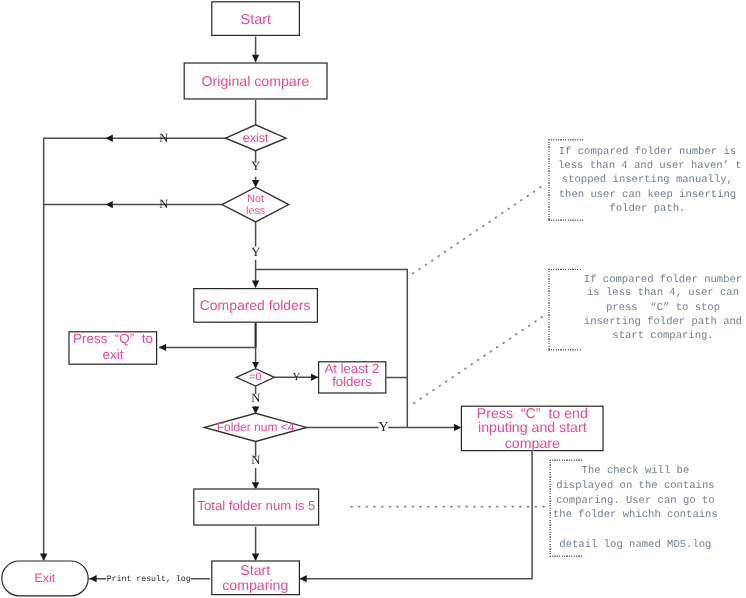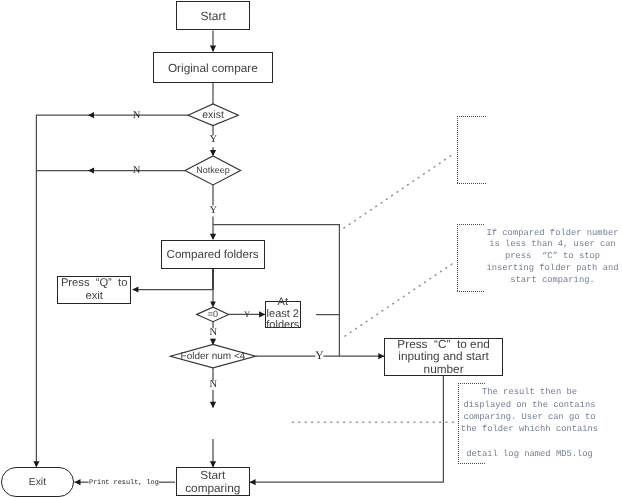--- a/index.html
+++ b/index.html
@@ -2,21 +2,21 @@
 <html><head>
 <meta charset="utf-8">
 <title>MD5 Folder Compare Flowchart</title>
 <style>
   html,body{margin:0;padding:0;}
   body{width:622px;height:498px;background:#ffffff;position:relative;overflow:hidden;
        font-family:"Liberation Sans",sans-serif;
        -webkit-font-smoothing:antialiased;text-rendering:geometricPrecision;}
   #canvas{position:absolute;left:0;top:0;width:622px;height:498px;}
   .node{position:absolute;box-sizing:border-box;display:flex;align-items:center;
-        justify-content:center;text-align:center;color:#404040;}
+        justify-content:center;text-align:center;color:#ec4899;}
   .box{border:1px solid #262626;background:#fff;}
   .rounded{border:1px solid #262626;background:#fff;border-radius:999px;}
   .lbl{position:absolute;color:#222;font-family:"Liberation Serif",serif;display:flex;align-items:center;justify-content:center;}
   .note{position:absolute;box-sizing:border-box;color:#707e96;
         font-family:"Liberation Mono",monospace;text-align:center;
         white-space:nowrap;letter-spacing:0;}
   .note-frame{position:absolute;box-sizing:border-box;}
   .note-frame i{position:absolute;display:block;background-image:
       repeating-linear-gradient(to bottom,#4a4a4a 0,#4a4a4a 1px,transparent 1px,transparent 2px);
       width:1px;}
@@ -108,44 +108,45 @@
 
 <div class="node box" style="left:153.1px;top:52.2px;width:119.5px;height:30.8px;font-size:11.8px;">Original compare</div>
 
 <div class="node box" style="left:56.9px;top:275.7px;width:74.5px;height:28.5px;font-size:11.2px;line-height:13px;flex-direction:column;">
       <span>Press &nbsp;“Q”&nbsp; to</span>
       <span>exit</span>
     </div>
 
 <div class="node box" style="left:160.5px;top:239.8px;width:104.2px;height:28.8px;font-size:11.6px;">Compared folders</div>
 
-<div class="node box" style="left:264.8px;top:300.8px;width:36px;height:27.3px;font-size:11px;line-height:11.9px;flex-direction:column;">
+<div class="node box" style="left:264.8px;top:300.8px;width:57px;height:27.3px;font-size:11px;line-height:11.9px;flex-direction:column;">
       <span>At least 2</span>
       <span>folders</span>
     </div>
 
 <div class="node box" style="left:384.3px;top:337.5px;width:118.6px;height:38.3px;font-size:11.8px;line-height:12.6px;flex-direction:column;">
       <span>Press &nbsp;“C”&nbsp; to end</span>
       <span>inputing and start</span>
-      <span>number</span>
-    </div>
-
+      <span>compare</span>
+    </div>
+
+<div class="node box" style="left:160.8px;top:406.9px;width:105.7px;height:30.9px;font-size:11px;white-space:nowrap;">Total folder num is 5</div>
 
 <div class="node box" style="left:175.5px;top:467.2px;width:74.5px;height:29.2px;font-size:11.8px;line-height:13px;flex-direction:column;">
       <span>Start</span>
       <span>comparing</span>
     </div>
 
 <div class="node rounded" style="left:0.6px;top:467.4px;width:73.7px;height:29.3px;font-size:10.3px;">Exit</div>
 
 <div class="node" style="left:188px;top:104px;width:50px;height:21.6px;font-size:10.5px;">exist</div>
 
-<div class="node" style="left:191px;top:159.5px;width:44px;height:21px;font-size:9px;line-height:10.4px;">
+<div class="node" style="left:191px;top:159.5px;width:44px;height:21px;font-size:9px;line-height:10.4px;flex-direction:column;">
       <span>Not</span>
-      <span>keep</span>
+      <span>less</span>
     </div>
 
 <div class="node" style="left:196.8px;top:307.2px;width:32px;height:14.5px;font-size:9px;">=0</div>
 
 <div class="node" style="left:170px;top:345px;width:86px;height:22.5px;font-size:10px;">Folder num &lt;4</div>
 
 <div class="lbl" style="left:131.5px;top:108.7px;width:10px;height:13px;font-size:10.5px;line-height:13px;">N</div>
 <div class="lbl" style="left:208.2px;top:133.3px;width:10px;height:13px;font-size:10.5px;line-height:13px;">Y</div>
 <div class="lbl" style="left:131.5px;top:164px;width:10px;height:13px;font-size:10.5px;line-height:13px;">N</div>
 <div class="lbl" style="left:208.2px;top:204.2px;width:10px;height:13px;font-size:10.5px;line-height:13px;">Y</div>
@@ -153,41 +154,48 @@
 <div class="lbl" style="left:208.2px;top:326.2px;width:10px;height:13px;font-size:10.5px;line-height:13px;">N</div>
 <div class="lbl" style="left:315px;top:349.5px;width:9px;height:13px;font-size:11.5px;line-height:13px;">Y</div>
 <div class="lbl" style="left:208.2px;top:378.4px;width:10px;height:13px;font-size:10.5px;line-height:13px;">N</div>
 <div class="lbl" style="left:88.9px;top:478.8px;font-size:6.9px;line-height:9px;font-family:'Liberation Mono',monospace;letter-spacing:-0.02px;white-space:nowrap;">Print result, log</div>
 
 <div class="note-frame" style="left:457px;top:116px;width:29px;height:68px;">
   <i style="left:0;top:0;height:68px;"></i>
   <b style="left:0;top:0;width:29px;"></b>
   <b style="left:0;top:67px;width:29px;"></b>
 </div>
+<div class="note" style="left:465px;top:120px;width:149px;font-size:8.8px;line-height:12.1px;">
+  <span>If compared folder number is</span><br>
+  <span>less than 4 and user haven’ t</span><br>
+  <span>stopped inserting manually,</span><br>
+  <span>then user can keep inserting</span><br>
+  <span>folder path.</span>
+</div>
 
 <div class="note-frame" style="left:457px;top:224px;width:28px;height:68px;">
   <i style="left:0;top:0;height:68px;"></i>
   <b style="left:0;top:0;width:28px;"></b>
   <b style="left:0;top:67px;width:28px;"></b>
 </div>
 <div class="note" style="left:457px;top:227.5px;width:147px;font-size:8.8px;line-height:11.95px;margin-left:22px;">
   <span>If compared folder number</span><br>
   <span>is less than 4, user can</span><br>
   <span>press &nbsp;“C”&nbsp;to stop</span><br>
   <span>inserting folder path and</span><br>
   <span>start comparing.</span>
 </div>
 
 <div class="note-frame" style="left:458px;top:383px;width:27px;height:81px;">
   <i style="left:0;top:0;height:81px;"></i>
   <b style="left:0;top:0;width:27px;"></b>
   <b style="left:0;top:80px;width:27px;"></b>
 </div>
 <div class="note" style="left:456px;top:386.3px;width:147px;font-size:8.8px;line-height:12.36px;">
-  <span>The result then be</span><br>
+  <span>The check will be</span><br>
   <span>displayed on the contains</span><br>
   <span>comparing. User can go to</span><br>
   <span>the folder whichh contains</span><br>
   <br>
   <span>detail log named MD5.log</span>
 </div>
 
 </div>
 
 </body></html>

